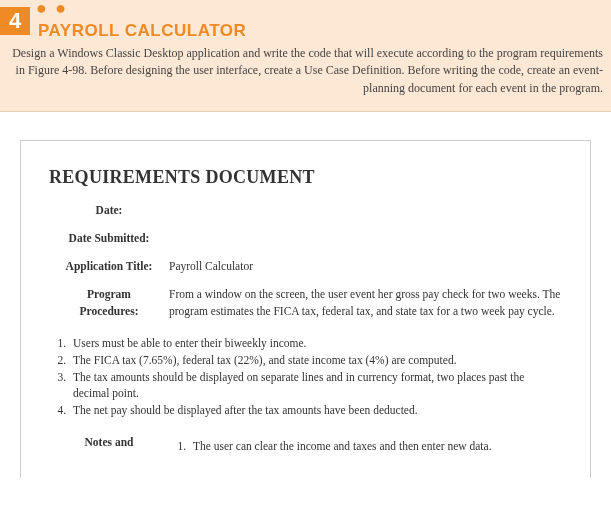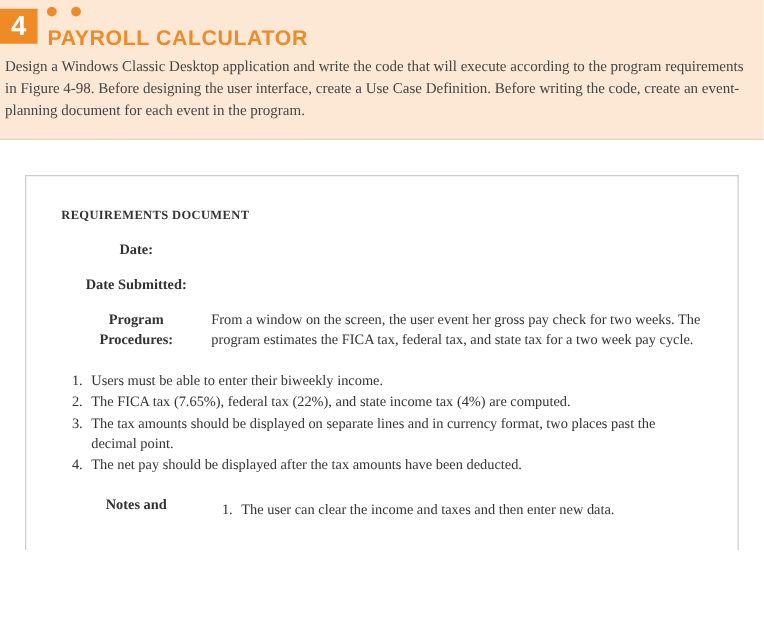--- a/index.html
+++ b/index.html
@@ -48,34 +48,35 @@
     margin-left: -2px;
     position: relative;
     top: -2px;
   }
   .intro {
     font-family: Georgia, serif;
     font-size: 12px;
     color: #444;
     line-height: 1.45;
     padding: 4px 8px 4px 4px;
+    text-align: right;
   }
   .doc-wrap {
     padding: 28px 20px 0 20px;
   }
   .doc-page {
     border: 1px solid #ccc;
     border-bottom: none;
     background: #fff;
     padding: 26px 28px 8px 28px;
   }
   .doc-heading {
     font-family: Georgia, serif;
     font-weight: bold;
-    font-size: 10px;
+    font-size: 18px;
     letter-spacing: 0.3px;
     margin-bottom: 14px;
   }
   .field-row {
     display: flex;
     margin-bottom: 12px;
     line-height: 1.4;
   }
   .field-label {
     width: 120px;
@@ -118,20 +119,24 @@
 
     <div class="field-row">
       <div class="field-label">Date:</div>
     </div>
 
     <div class="field-row">
       <div class="field-label">Date Submitted:</div>
       <div class="field-value"></div>
     </div>
 
+    <div class="field-row">
+      <div class="field-label">Application Title:</div>
+      <div class="field-value">Payroll Calculator</div>
+    </div>
 
 
     <div class="field-row">
       <div class="field-label">
         <span>Program</span><br>
         <span>Procedures:</span>
       </div>
       <div class="field-value">From a window on the screen, the user event her gross pay check for two weeks. The program estimates the FICA tax, federal tax, and state tax for a two week pay cycle.</div>
     </div>
 

